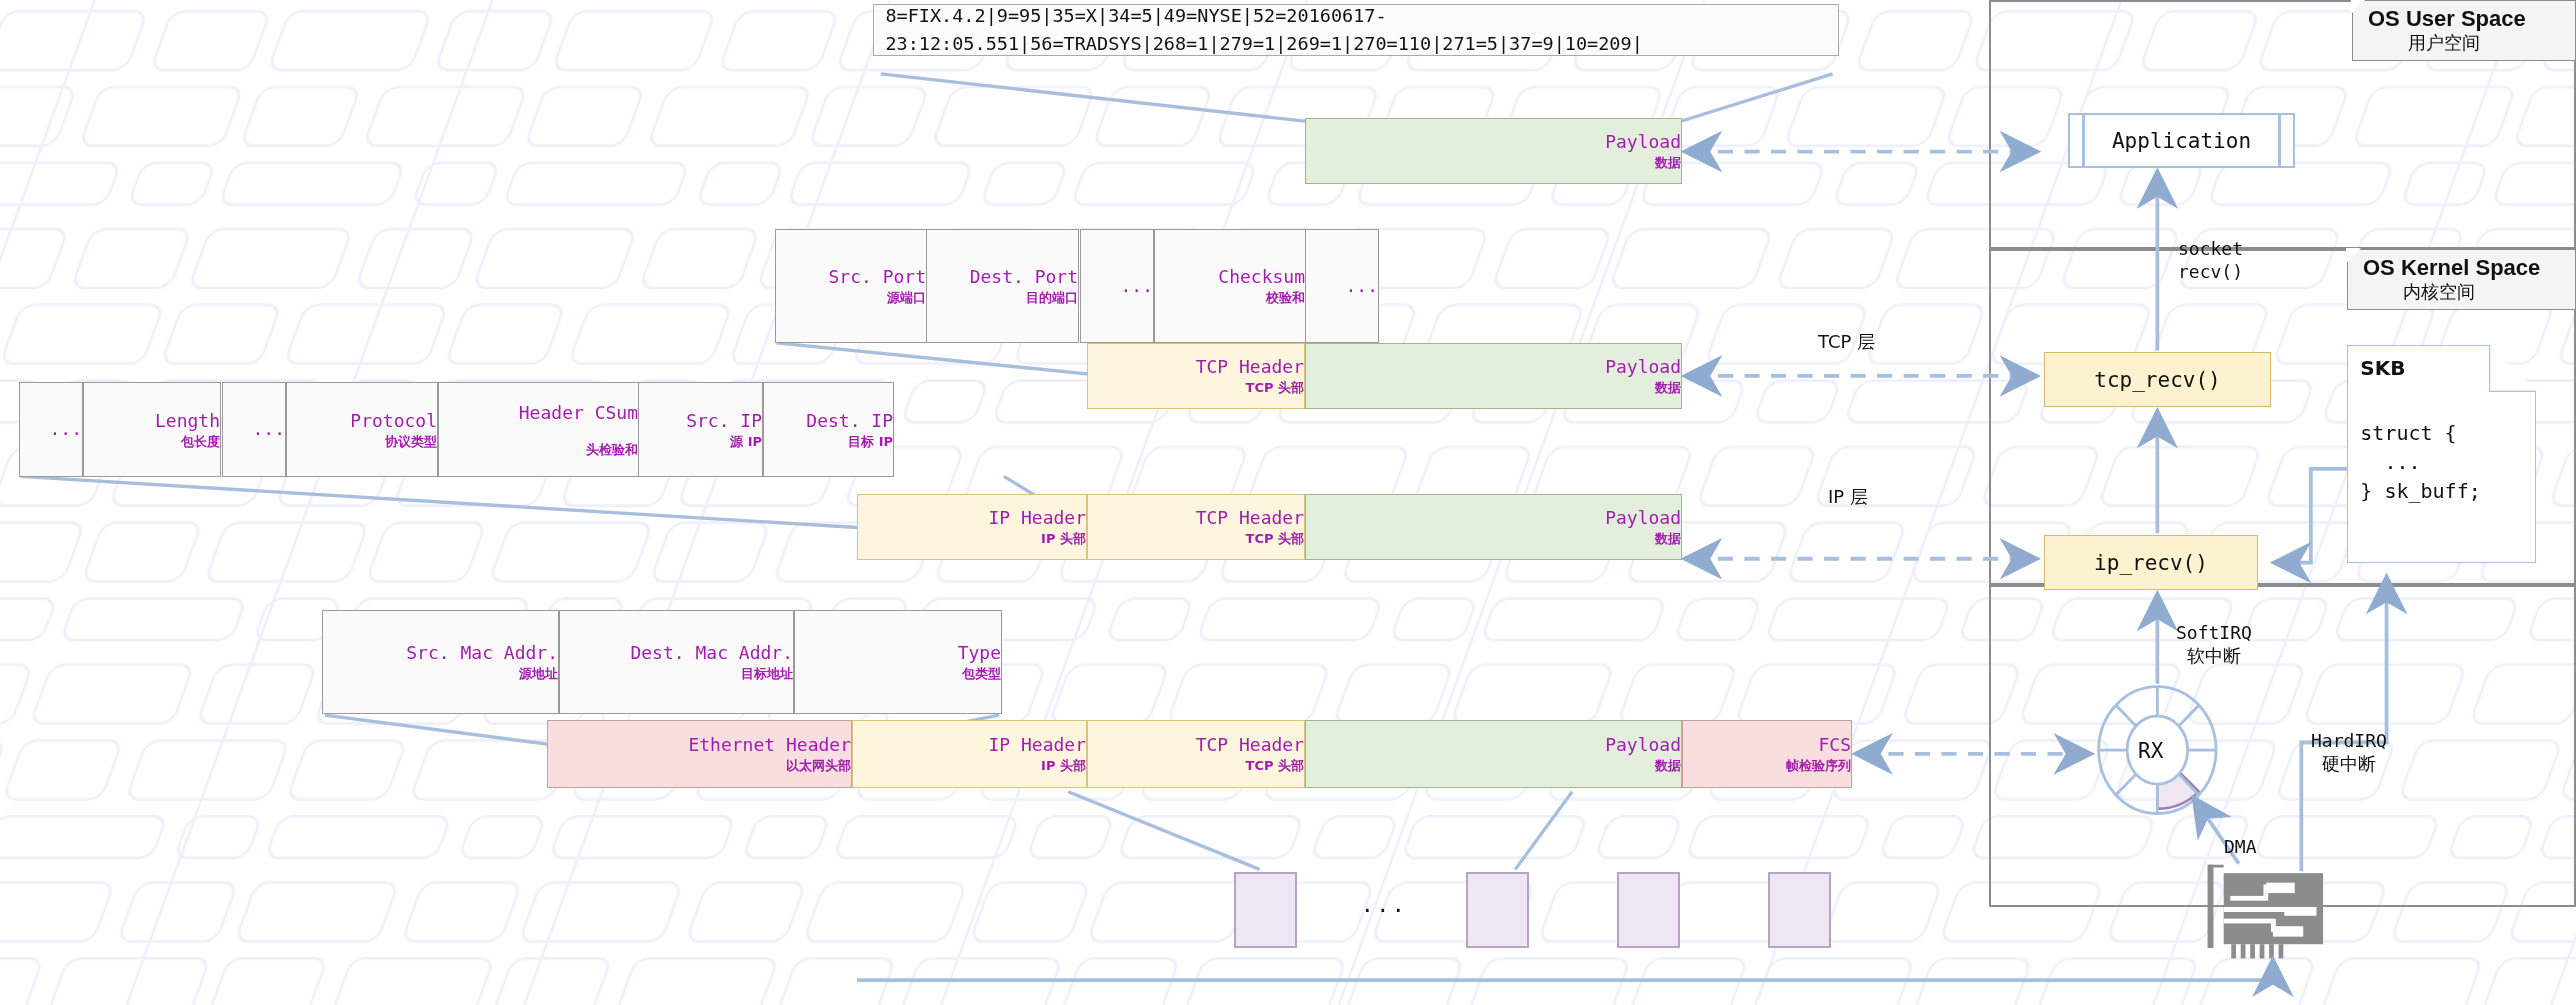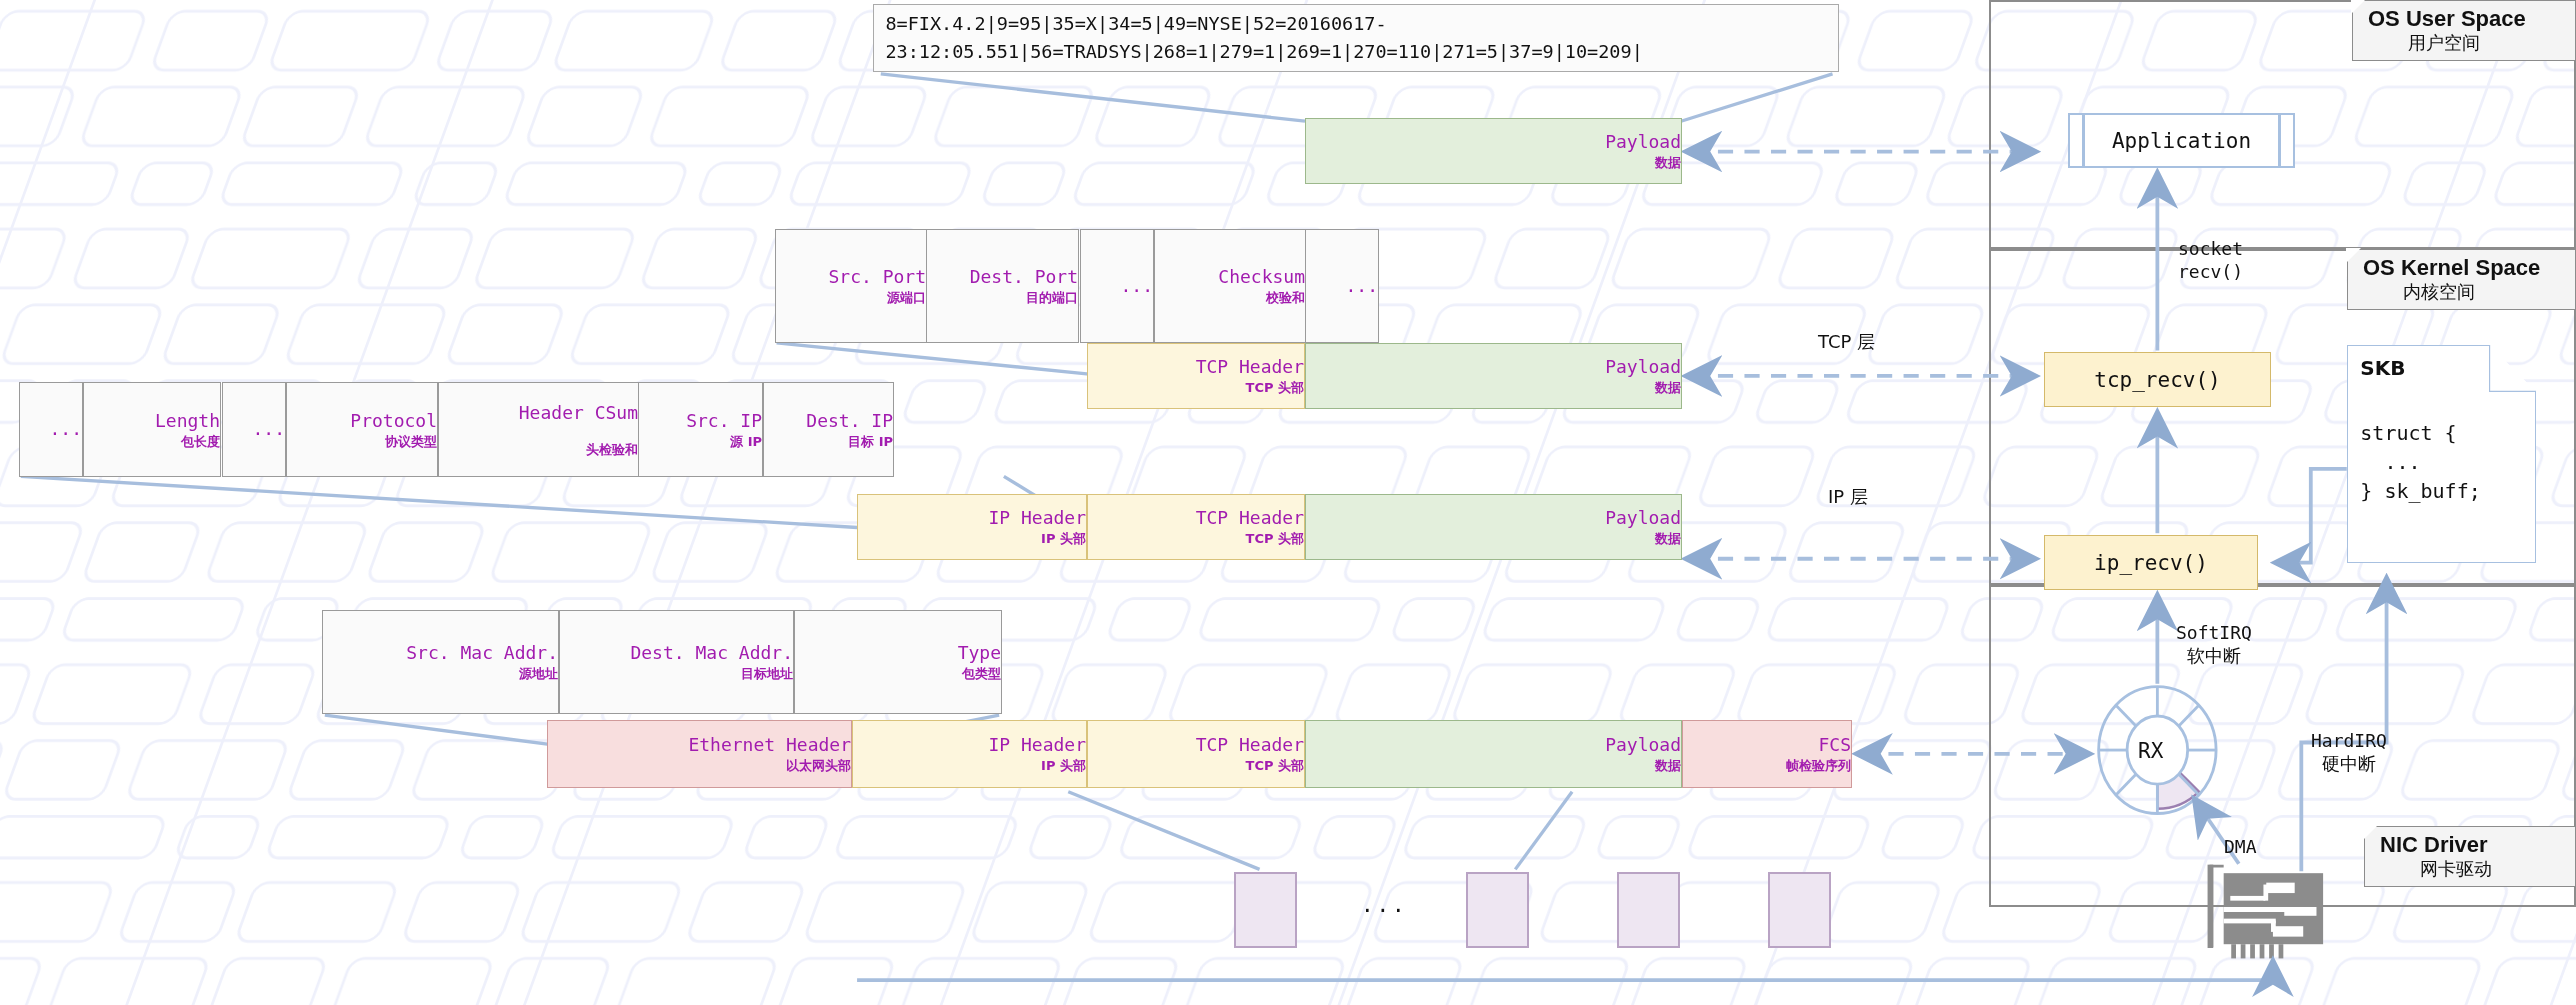--- a/index.html
+++ b/index.html
@@ -44,21 +44,21 @@
 
   .c-green  { background: #e3efdc; border-color: #9cb88b; }
   .c-yellow { background: #fdf6dd; border-color: #d9c27a; }
   .c-red    { background: #f8dede; border-color: #d09a9a; }
   .c-plain  { background: #fafafa; border-color: #9a9a9a; }
   .c-purple { background: #eee6f2; border-color: #b9a3c4; border-width: 2.8px; }
 
   
   #fixbox {
     position: absolute;
-    left: 873px; top: 3.8px; width: 966px; height: 68px;
+    left: 873px; top: 3.8px; width: 966px; height: 52px;
     border: 1.4px solid #aaaaaa;
     background: #fbfbfb;
     display: flex; align-items: center;
     padding: 3.8px 11.4px;
     z-index: 8;
   }
   #fixbox .txt {
     font-size: 18.5px; line-height: 1.5; color: #111;
     white-space: pre-wrap; word-break: break-all;
     font-family: "DejaVu Sans Mono", "Liberation Mono", monospace;
@@ -360,24 +360,20 @@
   <div class="panel" style="left:1989px; top:585px; width:587px; height:322px;"></div>
 
   <div class="panel-tag" style="left:2352px; top:0px;">
     <span class="en">OS User Space</span>
     <span class="cn">用户空间</span>
   </div>
   <div class="panel-tag" style="left:2347px; top:249px;">
     <span class="en">OS Kernel Space</span>
     <span class="cn">内核空间</span>
   </div>
-  <div class="panel-tag" style="left:2364px; top:826px;">
-    <span class="en">NIC Driver</span>
-    <span class="cn">网卡驱动</span>
-  </div>
 
   <div id="app-box" style="left:2044px; top:113px; width:227px; height:55px;">
     <span>Application</span>
   </div>
   <div class="fnbox" style="left:2044px; top:352px; width:227px; height:55px;">
     <span>tcp_recv()</span>
   </div>
   <div class="fnbox" style="left:2044px; top:535px; width:214px; height:55px;">
     <span>ip_recv()</span>
   </div>

